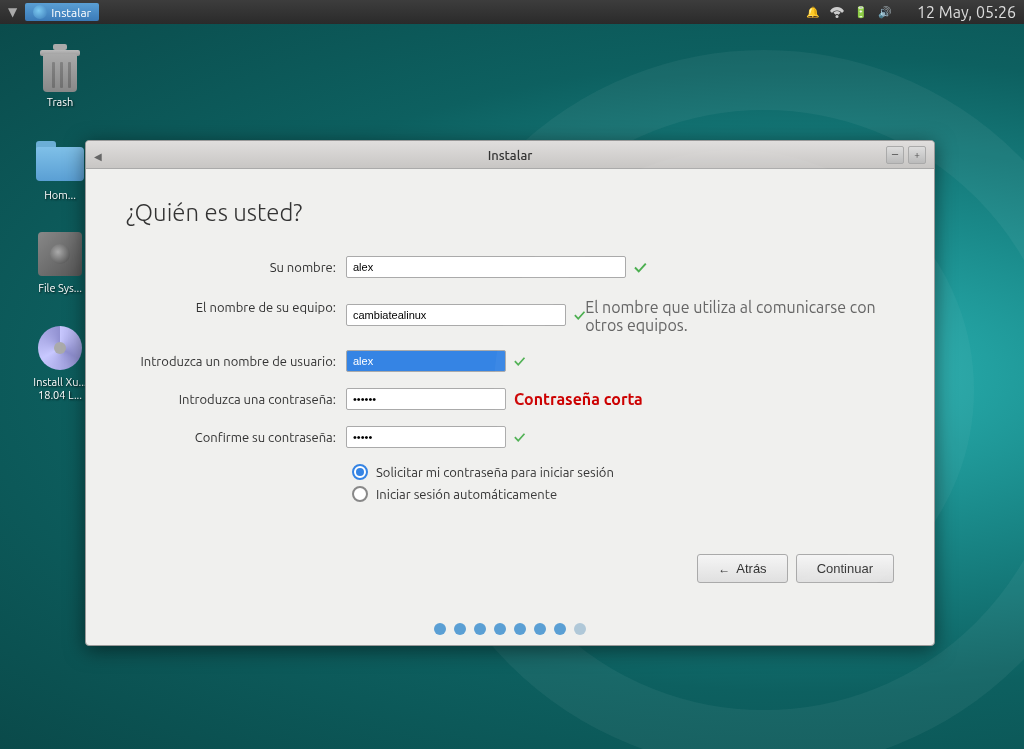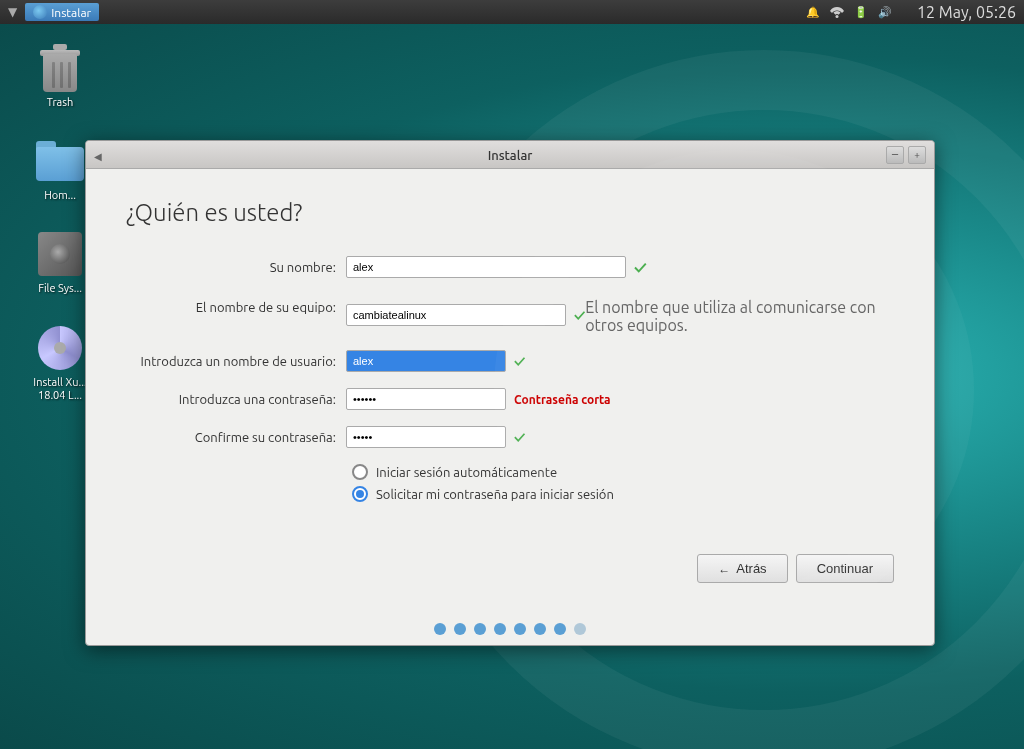--- a/index.html
+++ b/index.html
@@ -389,21 +389,21 @@
 
     .hint-text {
       font-size: 16px;
       color: #666;
       margin-top: 2px;
       margin-left: 0;
     }
 
     .error-text {
       color: #cc0000;
-      font-size: 12px;
+      font-size: 16px;
       font-weight: bold;
     }
 
     .form-field-column {
       display: flex;
       flex-direction: row;
     }
 
     
     .radio-group {
@@ -635,28 +635,28 @@
           <div class="form-field">
             <input class="form-input input-narrow" type="password" value="12345" style="">
             <span class="check-icon-small">✓</span>
           </div>
         </div>
 
       </div>
 
       <div class="radio-group">
         <div class="radio-row">
-          <div class="radio-btn"></div>
-          <span class="radio-label">Iniciar sesión automáticamente</span>
-        </div>
-        <div class="radio-row">
           <div class="radio-btn selected">
             <div class="radio-dot"></div>
           </div>
           <span class="radio-label">Solicitar mi contraseña para iniciar sesión</span>
+        </div>
+        <div class="radio-row">
+          <div class="radio-btn"></div>
+          <span class="radio-label">Iniciar sesión automáticamente</span>
         </div>
       </div>
 
     </div>
 
     <div class="nav-buttons">
       <button class="nav-btn">
         <span class="btn-arrow">←</span>
         <span>Atrás</span>
       </button>

